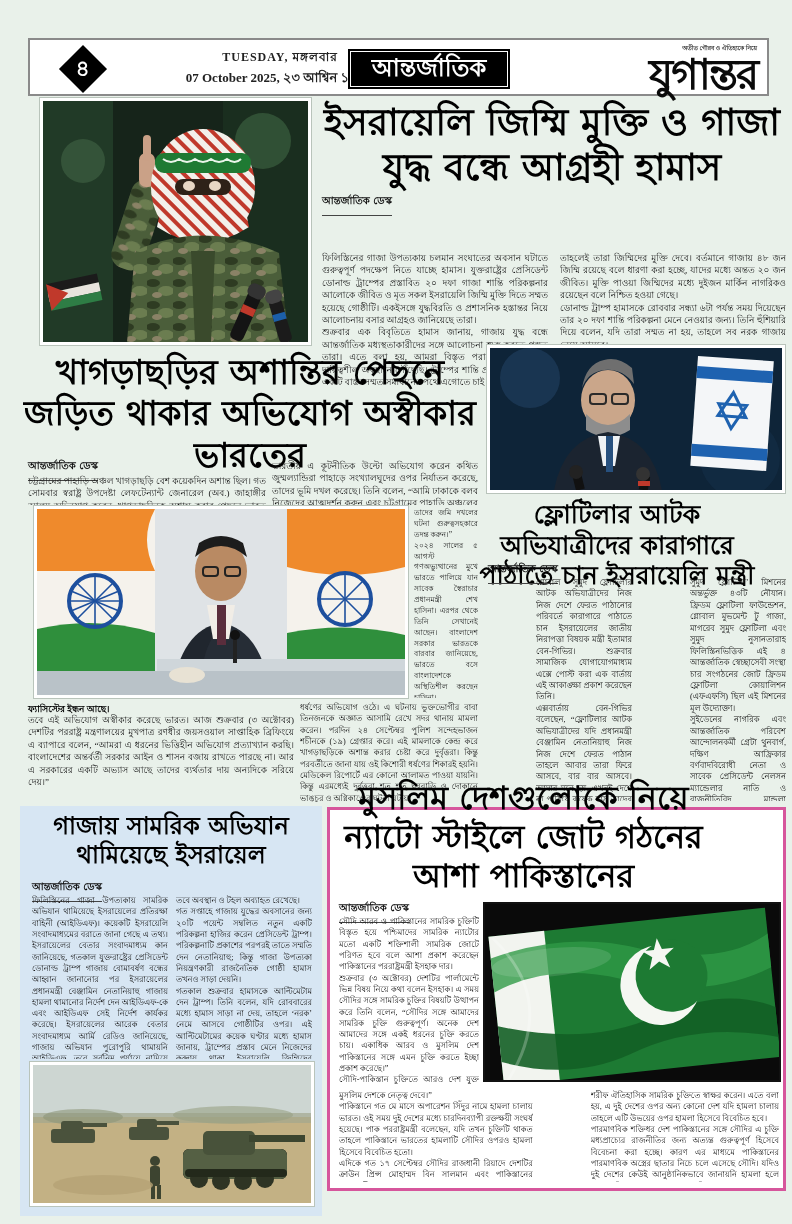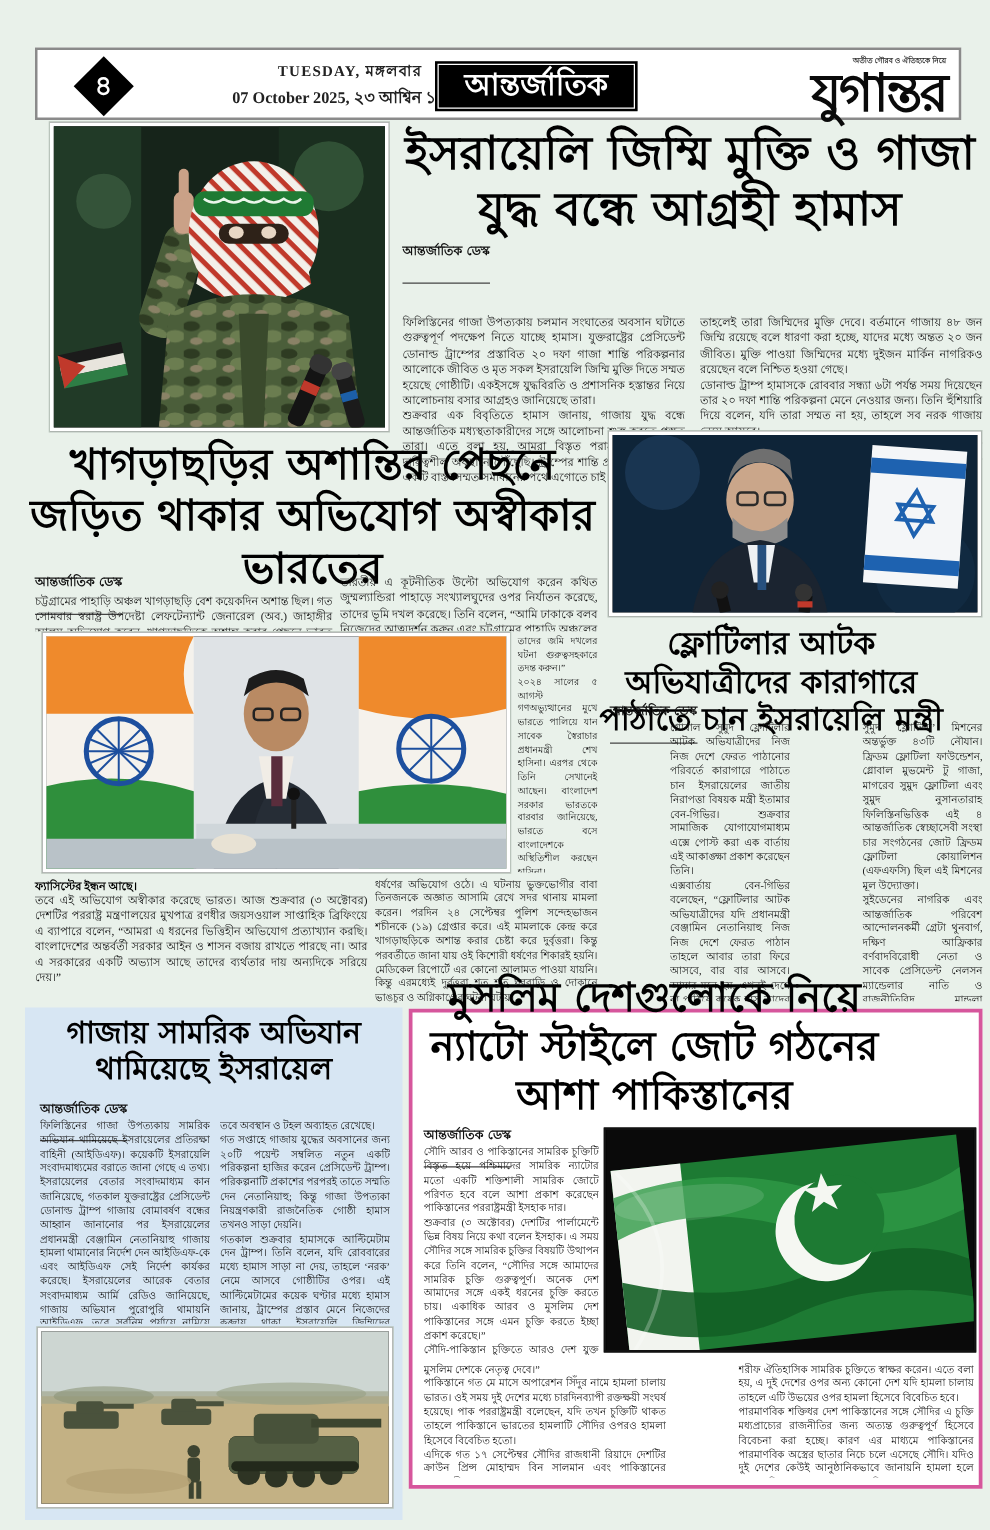--- a/index.html
+++ b/index.html
@@ -25,21 +25,21 @@
   .logo-tagline { font-size:6px; color:#333; font-weight:bold; margin-top:3px; }
   .logo-text { font-size:42px; font-weight:900; color:#0a0a0a; line-height:1.0;
     font-family:"DejaVu Sans", sans-serif; letter-spacing:-2px; }
 
   
   .photo-frame { border:3px solid #fff; box-shadow:0 0 0 1px #b9c4bb; background:#222; }
   .photo-frame svg { display:block; }
   .headline { font-family:"DejaVu Sans", sans-serif; font-weight:800; color:#000;
     text-align:center; line-height:1.22; }
   .byline { font-size:10px; font-weight:bold; color:#111;
-    border-bottom:1px solid #444; display:inline-block; padding-bottom:16px;
+    border-bottom:1px solid #444; display:inline-block; padding-bottom:5px;
     font-family:"DejaVu Sans", sans-serif; }
   .bodytext { font-size:9px; line-height:1.38; color:#151515; text-align:justify;
     white-space:pre-line; }
   .cols { display:flex; }
 
   
   .hamas-photo { position:absolute; left:40px; top:98px; width:271px; height:247px; }
   .hamas-headline { position:absolute; left:318px; top:100px; width:468px; height:90px; font-size:37px; }
   .hamas-byline { position:absolute; left:322px; top:193px; }
   .hamas-cols { position:absolute; left:322px; top:210px; width:464px; height:136px; gap:12px;margin-top:42px; }

